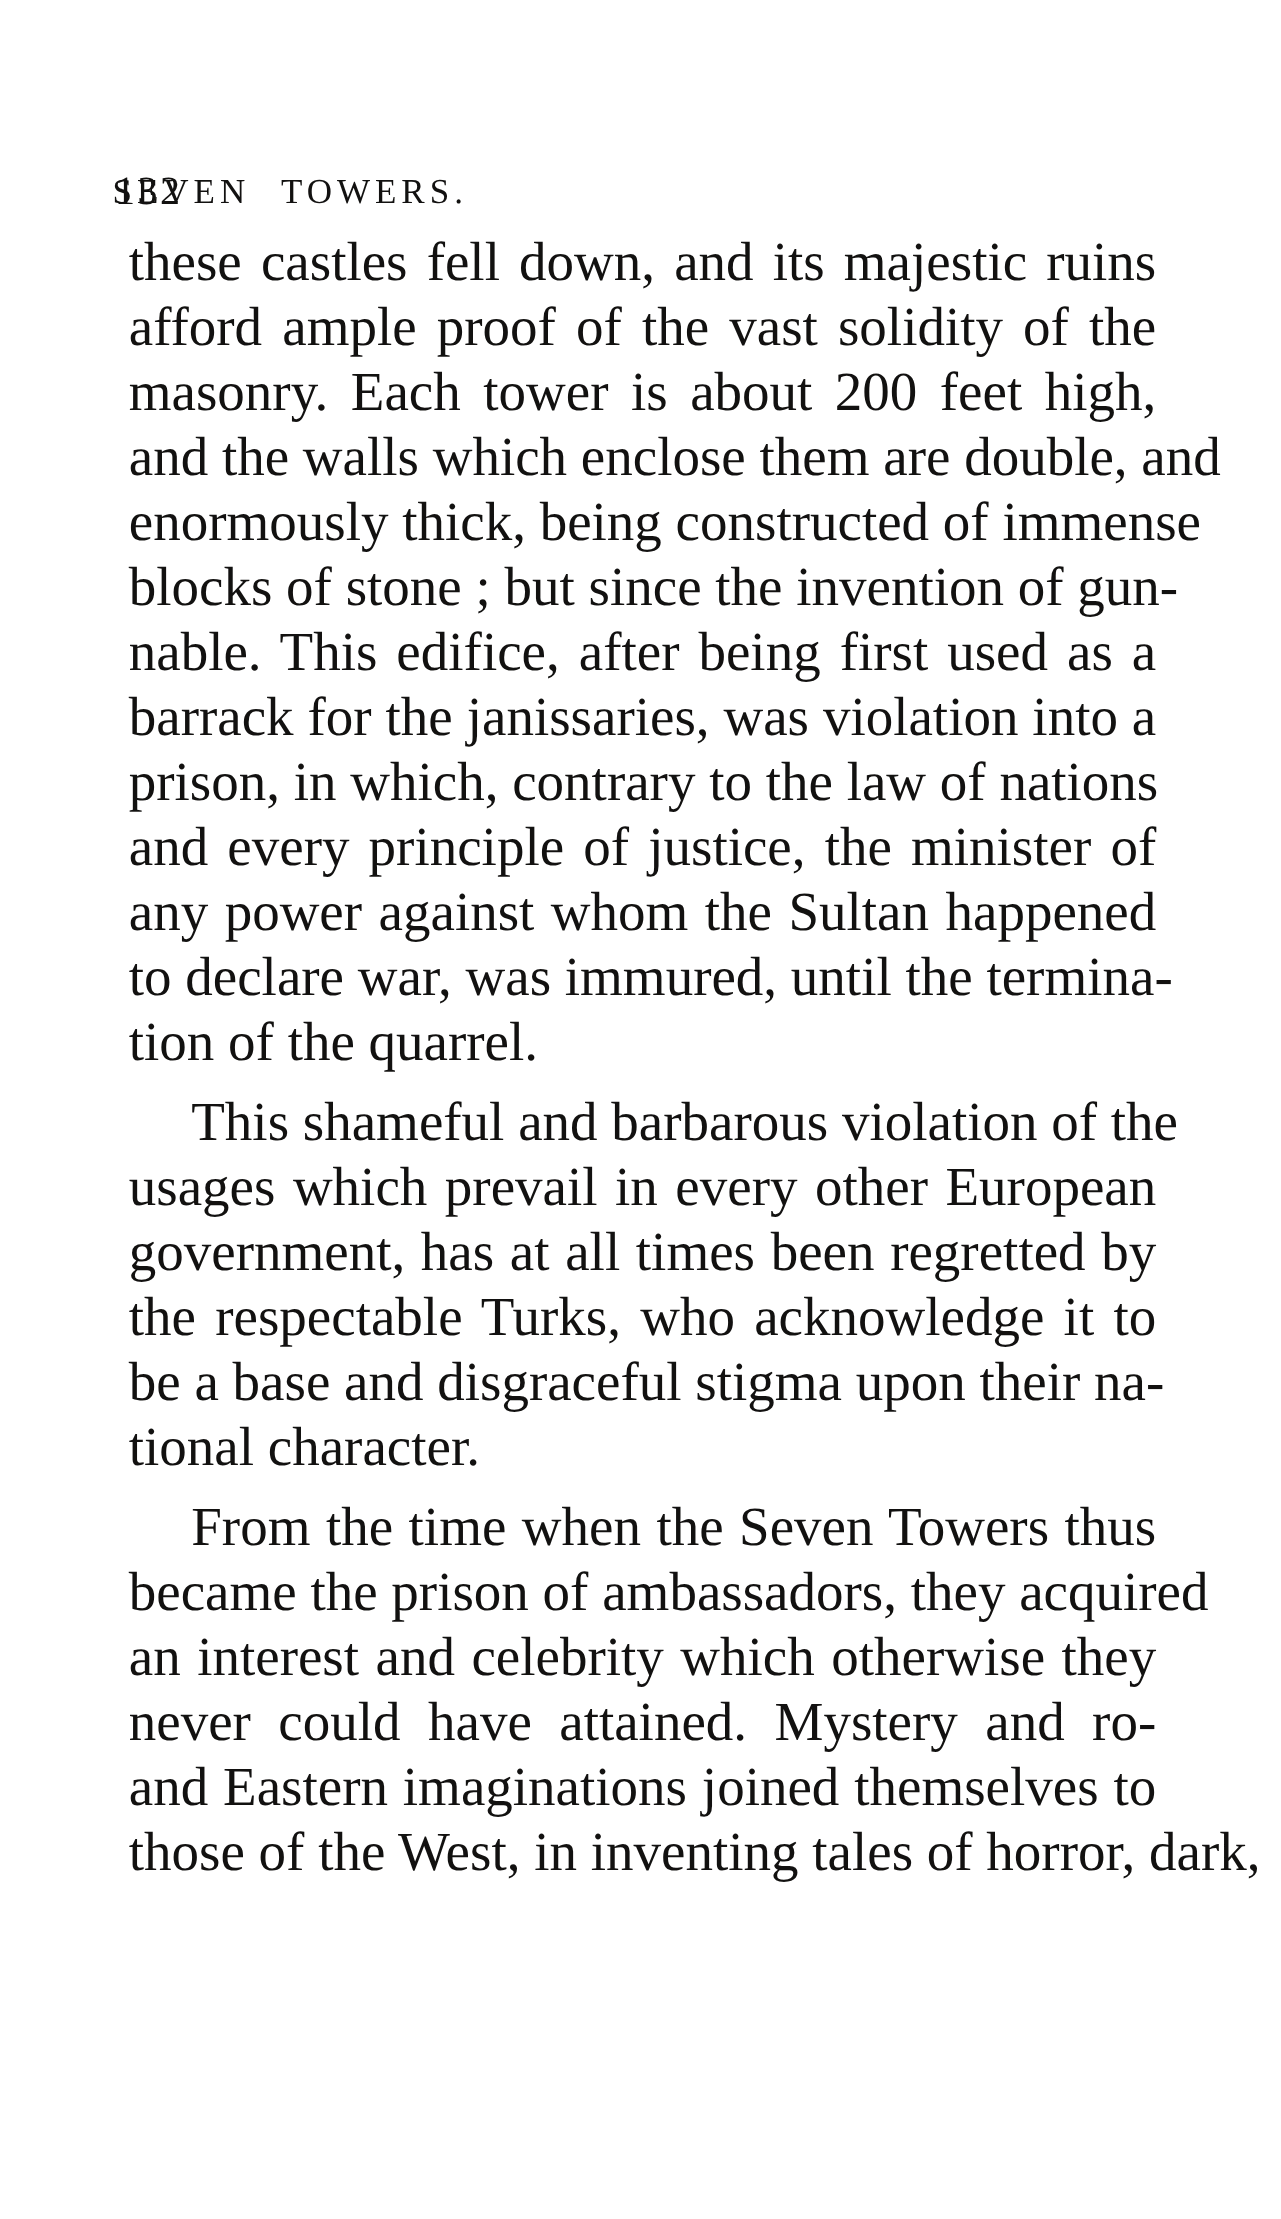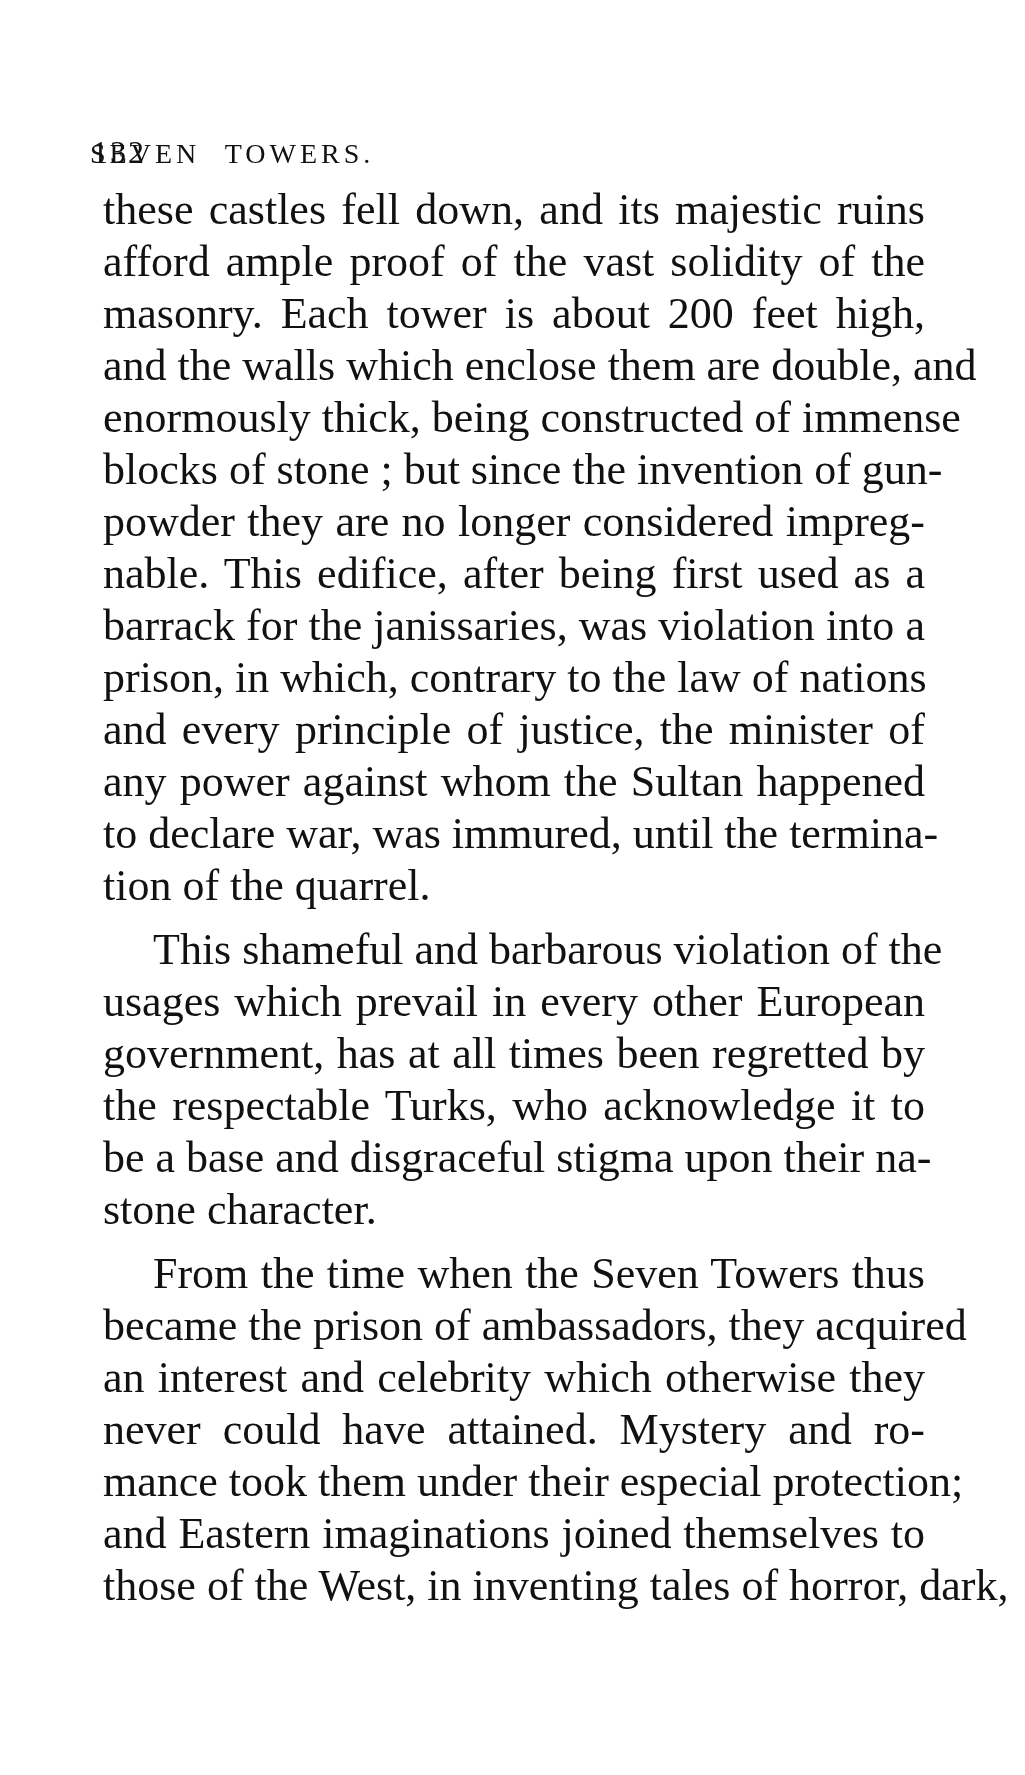--- a/index.html
+++ b/index.html
@@ -63,35 +63,33 @@
     <span class="folio">132</span>
     <span class="head-title">SEVEN TOWERS.</span>
   </div>
   <div class="body-text" id="body-text">
       <div class="line">these castles fell down, and its majestic ruins</div>
       <div class="line">afford ample proof of the vast solidity of the</div>
       <div class="line">masonry. Each tower is about 200 feet high,</div>
       <div class="line">and the walls which enclose them are double, and</div>
       <div class="line">enormously thick, being constructed of immense</div>
       <div class="line">blocks of stone ; but since the invention of gun-</div>
-      <div class="line">powder they are no longer considered impreg-</div>
       <div class="line">nable. This edifice, after being first used as a</div>
       <div class="line">barrack for the janissaries, was violation into a</div>
       <div class="line">prison, in which, contrary to the law of nations</div>
       <div class="line">and every principle of justice, the minister of</div>
       <div class="line">any power against whom the Sultan happened</div>
       <div class="line">to declare war, was immured, until the termina-</div>
       <div class="line flush">tion of the quarrel.</div>
       <div class="line indent">This shameful and barbarous violation of the</div>
       <div class="line">usages which prevail in every other European</div>
       <div class="line">government, has at all times been regretted by</div>
       <div class="line">the respectable Turks, who acknowledge it to</div>
       <div class="line">be a base and disgraceful stigma upon their na-</div>
-      <div class="line flush">stone character.</div>
+      <div class="line flush">tional character.</div>
       <div class="line indent">From the time when the Seven Towers thus</div>
       <div class="line">became the prison of ambassadors, they acquired</div>
       <div class="line">an interest and celebrity which otherwise they</div>
       <div class="line">never could have attained. Mystery and ro-</div>
-      <div class="line">mance took them under their especial protection;</div>
       <div class="line">and Eastern imaginations joined themselves to</div>
       <div class="line">those of the West, in inventing tales of horror, dark,</div>
     </div>
 </div>
 
 </body></html>

